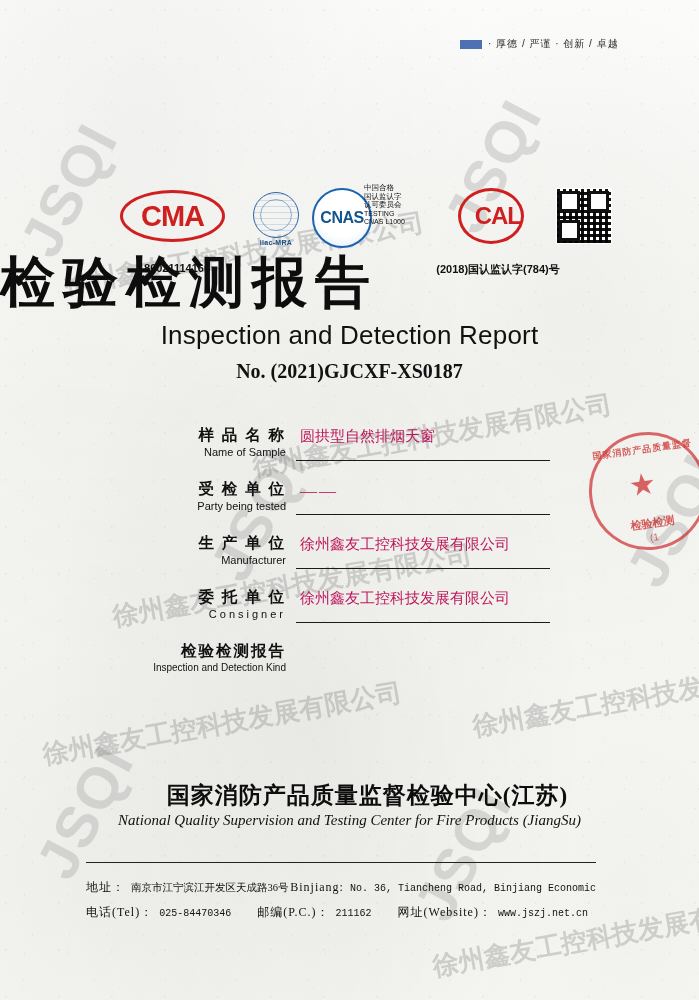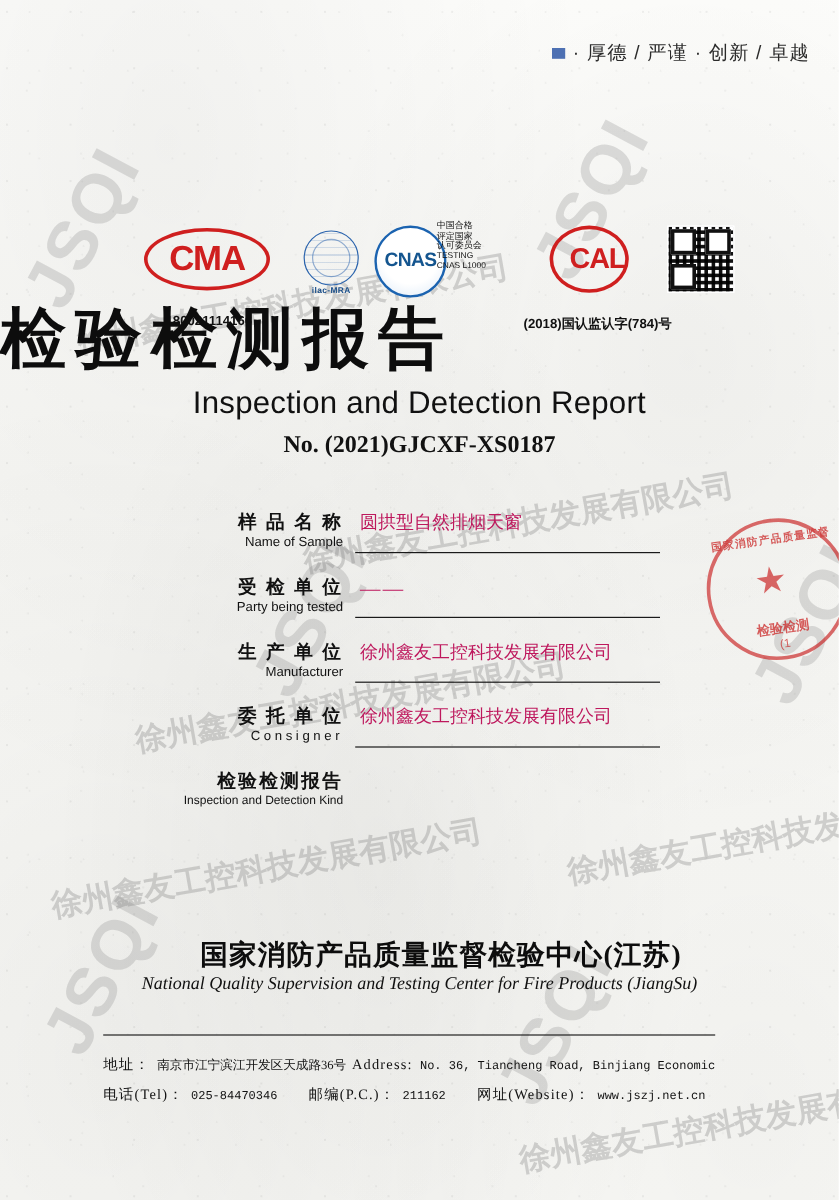--- a/index.html
+++ b/index.html
@@ -50,21 +50,21 @@
   .wm-cn{font-size:26px;color:rgba(120,120,120,0.30);}
 
   
   .ribbon{
     position:absolute;top:36px;left:460px;width:215px;height:16px;
     display:flex;align-items:center;gap:6px;
   }
   .ribbon .bar{width:22px;height:9px;background:#2f58a7;opacity:.85;}
   .ribbon .slogan{
     font-family:"Liberation Sans", sans-serif;
-    font-size:16px;color:#2b2b2b;letter-spacing:1px;white-space:nowrap;
+    font-size:10px;color:#2b2b2b;letter-spacing:1px;white-space:nowrap;
   }
 
   
   .logos{
     position:absolute;top:92px;left:0;width:699px;height:90px;
   }
   .logo{position:absolute;}
 
   
   .cma{left:120px;top:98px;width:105px;height:52px;}
@@ -279,21 +279,21 @@
     </div>
 
     <div class="logo cnas">
       <div class="circle">
           <span>CNAS</span>
         </div>
     </div>
 
     <div class="logo cnastxt">
       <div class="cn">中国合格</div>
-      <div class="cn">评定国家</div>
+      <div class="cn">国认监认字</div>
       <div class="cn">认可委员会</div>
       <div>TESTING</div>
       <div>CNAS L1000</div>
     </div>
 
     <div class="logo cal">
       <div class="ring">
           <span>CAL</span>
         </div>
     </div>
@@ -364,21 +364,21 @@
   <div class="org-en">
     <span>National Quality Supervision and Testing Center for Fire Products</span>
     <span>(JiangSu)</span>
   </div>
 
   <div class="addr">
     <div class="addr-row">
       <span class="addr-lbl">地址：</span>
       <span class="addr-val">南京市江宁滨江开发区天成路36号</span>
       <span class="gap"></span>
-      <span class="addr-lbl">Address:</span>
+      <span class="addr-lbl">Binjiang:</span>
       <span class="addr-val en">No. 36, Tiancheng Road, Binjiang Economic</span>
     </div>
     <div class="addr-row">
       <span class="addr-lbl">电话(Tel)：</span>
       <span class="addr-val en">025-84470346</span>
       <span class="gap"></span>
       <span class="addr-lbl">邮编(P.C.)：</span>
       <span class="addr-val en">211162</span>
       <span class="gap"></span>
       <span class="addr-lbl">网址(Website)：</span>

